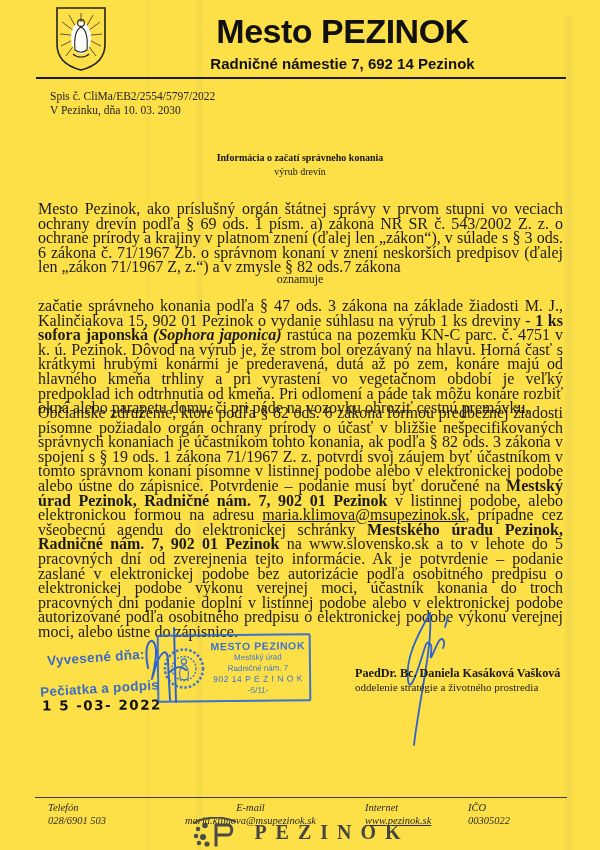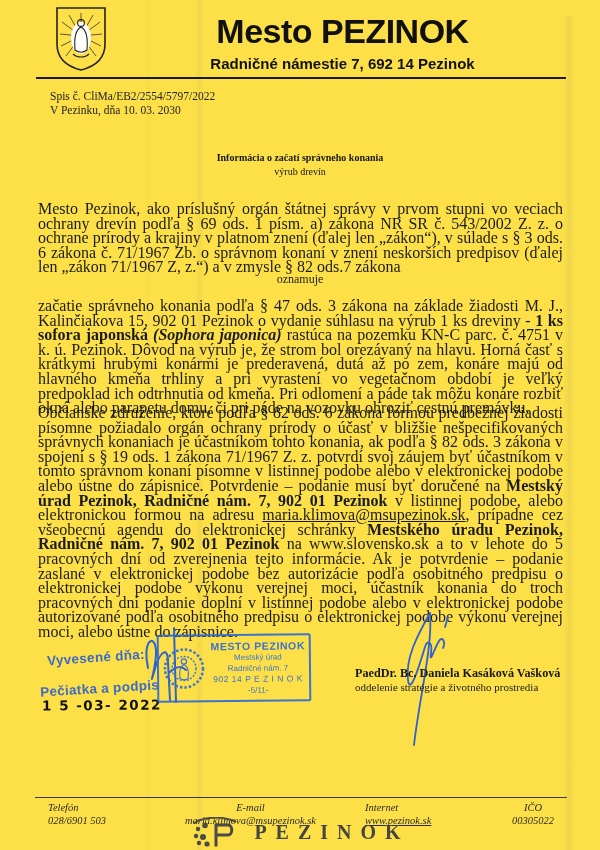--- a/index.html
+++ b/index.html
@@ -54,21 +54,21 @@
   .stxt .l2,.stxt .l3{font-size:8px;}
   .stxt .l4{font-size:8.5px;letter-spacing:.5px;}
   .stxt .l5{font-size:8px;}
   .sig-right{position:absolute;left:385px;top:605px;width:80px;height:145px;}
   .sig-name{position:absolute;left:355px;top:666px;font-size:12.2px;font-weight:bold;color:#161616;}
   .sig-dept{position:absolute;left:355px;top:681px;font-size:11px;color:#222;}
 
   
   .f-rule{position:absolute;left:35px;right:33px;top:797px;height:1px;background:#3a3a3a;}
   .fcol{position:absolute;top:801px;font-style:italic;font-size:10.5px;line-height:13px;color:#2a2a2a;}
-  .fc0{left:48px;} .fc1{left:185px;text-align:center;} .fc2{left:365px;} .fc3{left:512px;text-align:center;}
+  .fc0{left:48px;} .fc1{left:185px;text-align:center;} .fc2{left:365px;} .fc3{left:468px;}
   .logo{position:absolute;left:0;right:0;top:816px;height:32px;display:flex;align-items:center;justify-content:center;gap:10px;}
   .logo-word{font-family:Liberation Serif, serif;font-weight:bold;font-size:20px;
      letter-spacing:9px;color:#454545;}
 </style>
 </head>
 <body>
 
 <div class="page">
   <div class="scanline a"></div>
   <div class="scanline b"></div>

